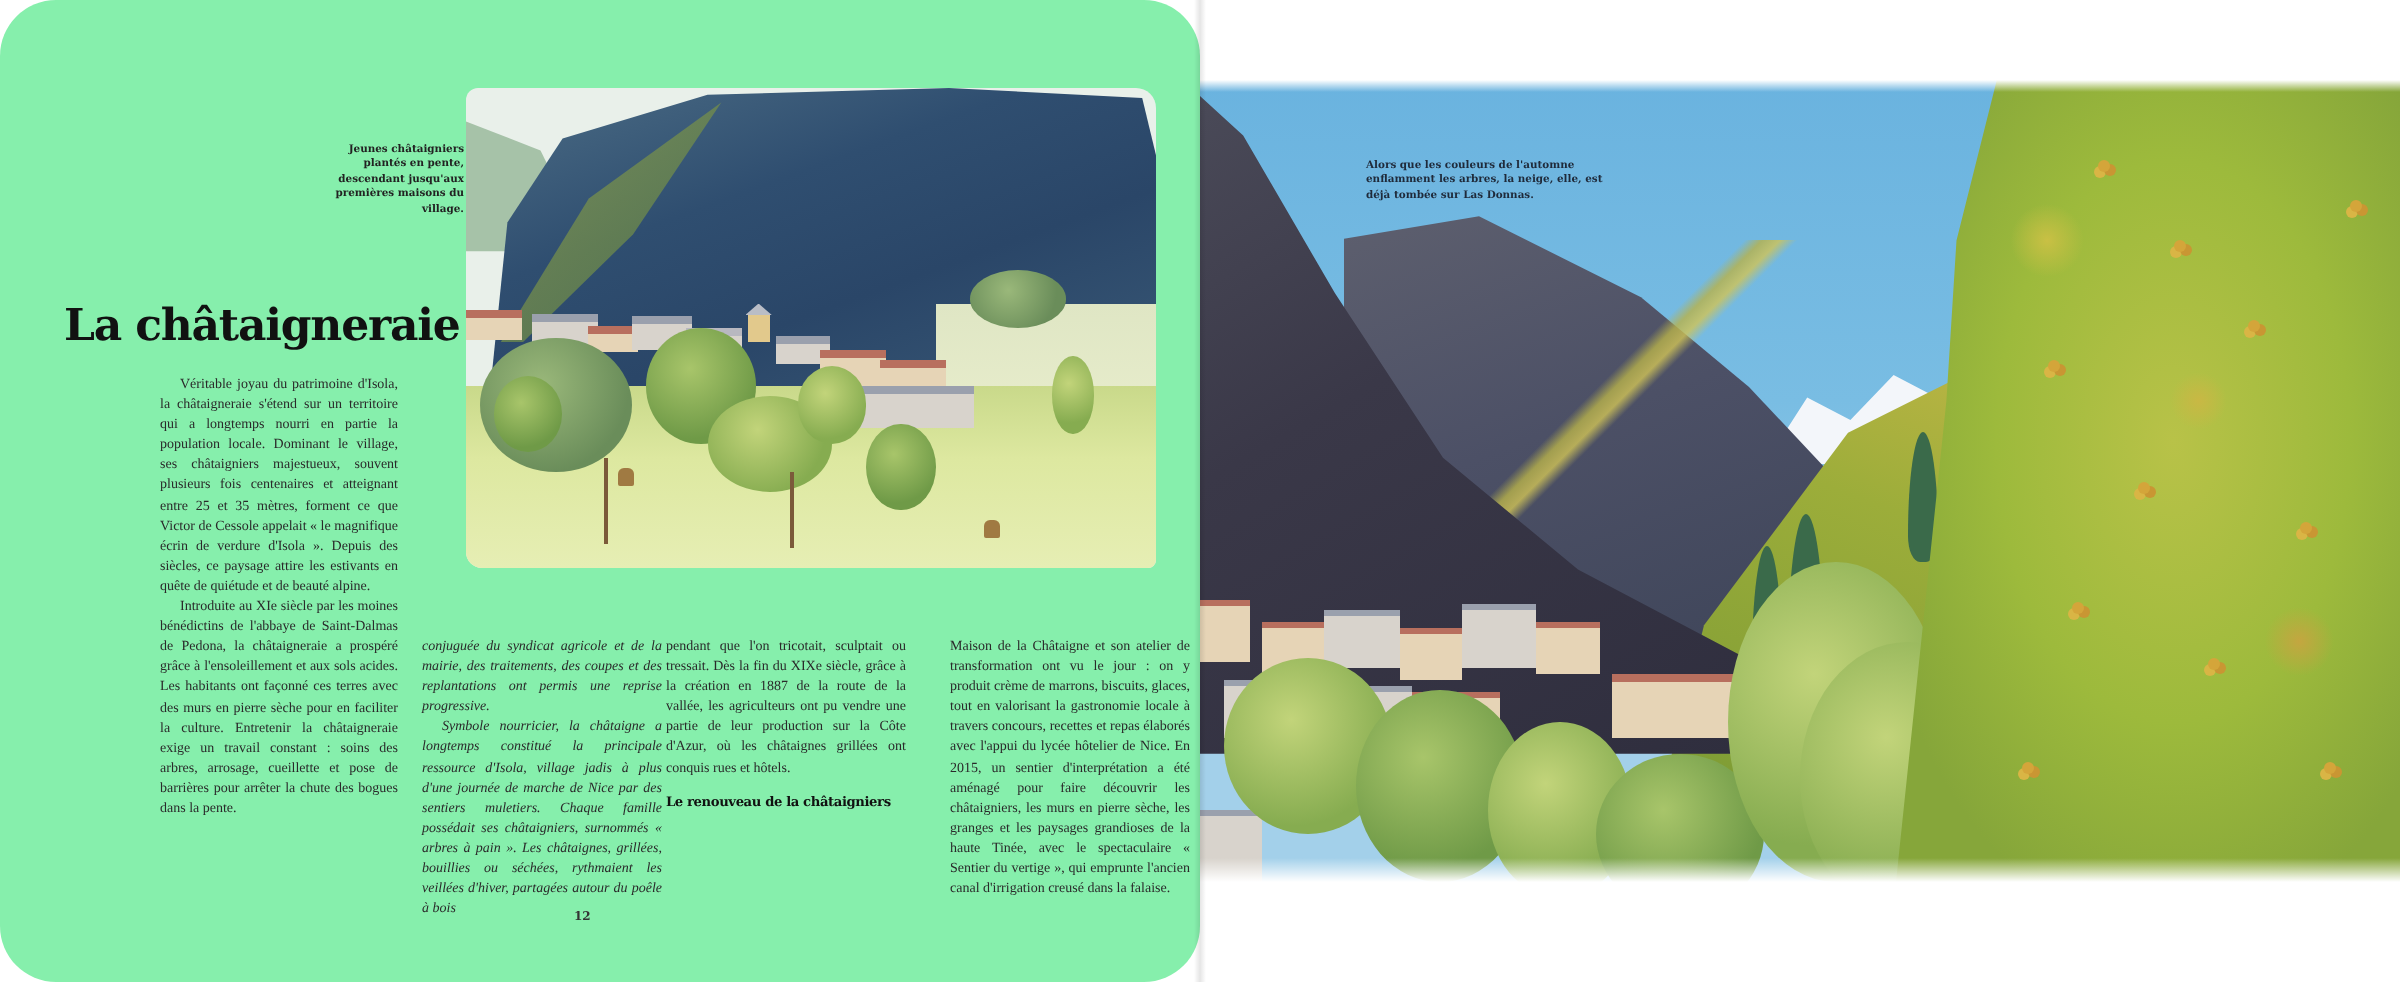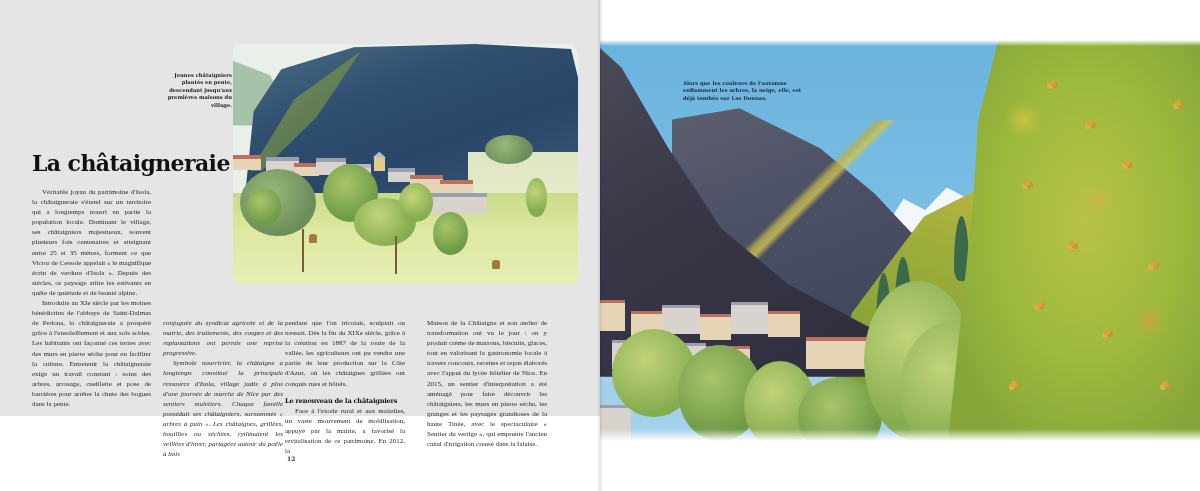--- a/index.html
+++ b/index.html
@@ -1,36 +1,36 @@
 <!DOCTYPE html>
 <html><head>
 <meta charset="utf-8">
 <style>
   * { box-sizing: border-box; margin: 0; padding: 0; }
   html, body { width: 1200px; height: 491px; background: #ffffff; overflow: hidden; }
   body { position: relative; font-family: "DejaVu Serif", "Liberation Serif", serif; color: #1a1a1a; }
 
-  .page-left { position: absolute; left: 0; top: 0; width: 600px; height: 416px; background: #e5e5e5; }
+  .page-left { position: absolute; left: 0; top: 0; width: 600px; height: 491px; background: #86efac; border-radius: 28px; }
   .page-right { position: absolute; left: 600px; top: 0; width: 600px; height: 491px; background: #fff; }
   .gutter { position: absolute; left: 597px; top: 0; width: 6px; height: 491px;
     background: linear-gradient(to right, rgba(0,0,0,0) 0%, rgba(0,0,0,0.10) 50%, rgba(0,0,0,0) 100%); }
 
   
   .title { position: absolute; left: 32px; top: 150px; font-family: "DejaVu Serif", serif; font-weight: bold;
     font-size: 22px; letter-spacing: -0.6px; color: #111; }
 
   
   .caption-left { position: absolute; left: 160px; top: 72px; width: 72px; text-align: right;
     font-size: 5.2px; line-height: 7.4px; font-weight: bold; color: #222; }
   .caption-right { position: absolute; left: 683px; top: 80px; width: 120px; text-align: left;
     font-size: 5.2px; line-height: 7.4px; font-weight: bold; color: #1f2a3a; }
 
   
   .col { position: absolute; font-family: "Liberation Serif", serif; font-size: 7px; line-height: 10.1px;
-    text-align: justify; color: #2a2a2a; hyphens: auto; }
+    text-align: justify; color: #2a2a2a; hyphens: auto; margin-left: 48px; }
   .col p { text-indent: 10px; }
   .col p.noindent { text-indent: 0; }
   .col-1 { left: 32px; top: 187px; width: 119px; }
   .col-2 { left: 163px; top: 318px; width: 120px; font-style: italic; }
   .col-3 { left: 285px; top: 318px; width: 120px; }
   .col-4 { left: 427px; top: 318px; width: 120px; }
   .subhead { font-family: "DejaVu Serif", serif; font-weight: bold; font-size: 6.6px; text-indent: 0 !important;
     margin-top: 7px; color: #111; letter-spacing: -0.2px; }
 
   .page-number { position: absolute; left: 287px; top: 455px; font-size: 6px; font-weight: bold; color: #333; }
@@ -145,21 +145,20 @@
   </div>
 
   <div class="col col-2">
     <p class="noindent">conjuguée du syndicat agricole et de la mairie, des traitements, des coupes et des replantations ont permis une reprise progressive.</p>
     <p>Symbole nourricier, la châtaigne a longtemps constitué la principale ressource d'Isola, village jadis à plus d'une journée de marche de Nice par des sentiers muletiers. Chaque famille possédait ses châtaigniers, surnommés « arbres à pain ». Les châtaignes, grillées, bouillies ou séchées, rythmaient les veillées d'hiver, partagées autour du poêle à bois</p>
   </div>
 
   <div class="col col-3">
     <p class="noindent">pendant que l'on tricotait, sculptait ou tressait. Dès la fin du XIXe siècle, grâce à la création en 1887 de la route de la vallée, les agriculteurs ont pu vendre une partie de leur production sur la Côte d'Azur, où les châtaignes grillées ont conquis rues et hôtels.</p>
     <p class="subhead">Le renouveau de la châtaigniers</p>
-    <p>Face à l'exode rural et aux maladies, un vaste mouvement de mobilisation, appuyé par la mairie, a favorisé la revitalisation de ce patrimoine. En 2012, la</p>
   </div>
 
   <div class="col col-4">
     <p class="noindent">Maison de la Châtaigne et son atelier de transformation ont vu le jour : on y produit crème de marrons, biscuits, glaces, tout en valorisant la gastronomie locale à travers concours, recettes et repas élaborés avec l'appui du lycée hôtelier de Nice. En 2015, un sentier d'interprétation a été aménagé pour faire découvrir les châtaigniers, les murs en pierre sèche, les granges et les paysages grandioses de la haute Tinée, avec le spectaculaire « Sentier du vertige », qui emprunte l'ancien canal d'irrigation creusé dans la falaise.</p>
   </div>
 
   <div class="page-number">12</div>
 </div>
 
 <div class="page-right"></div>

